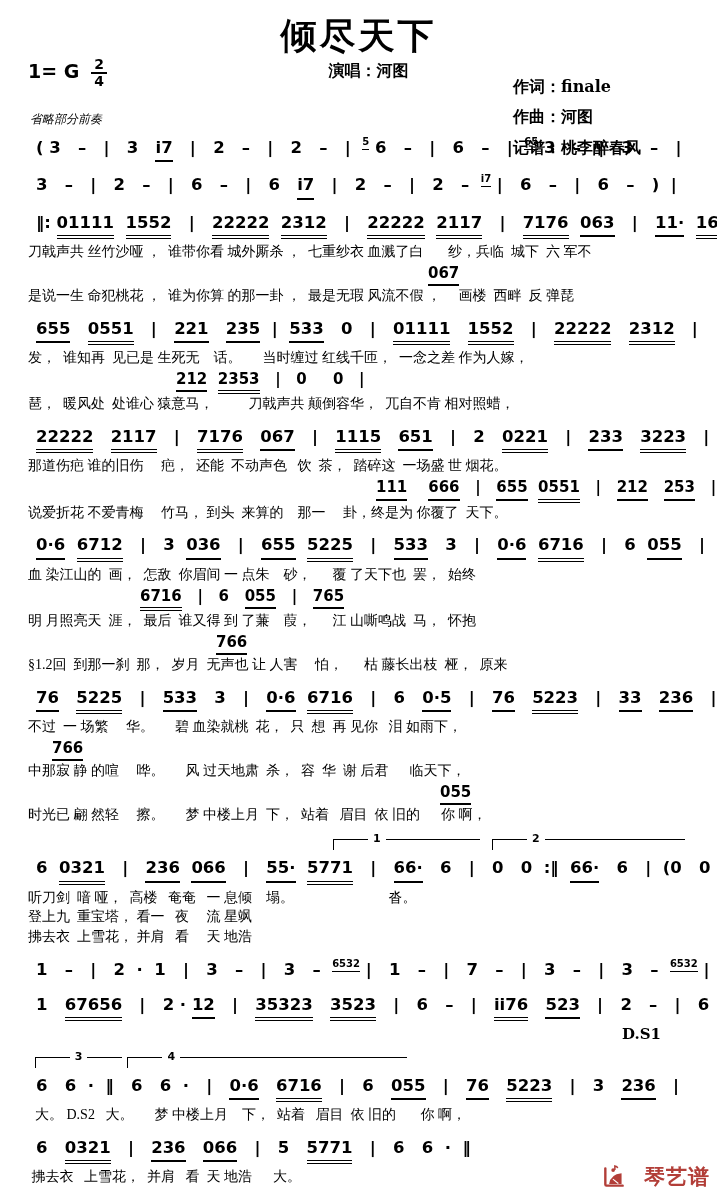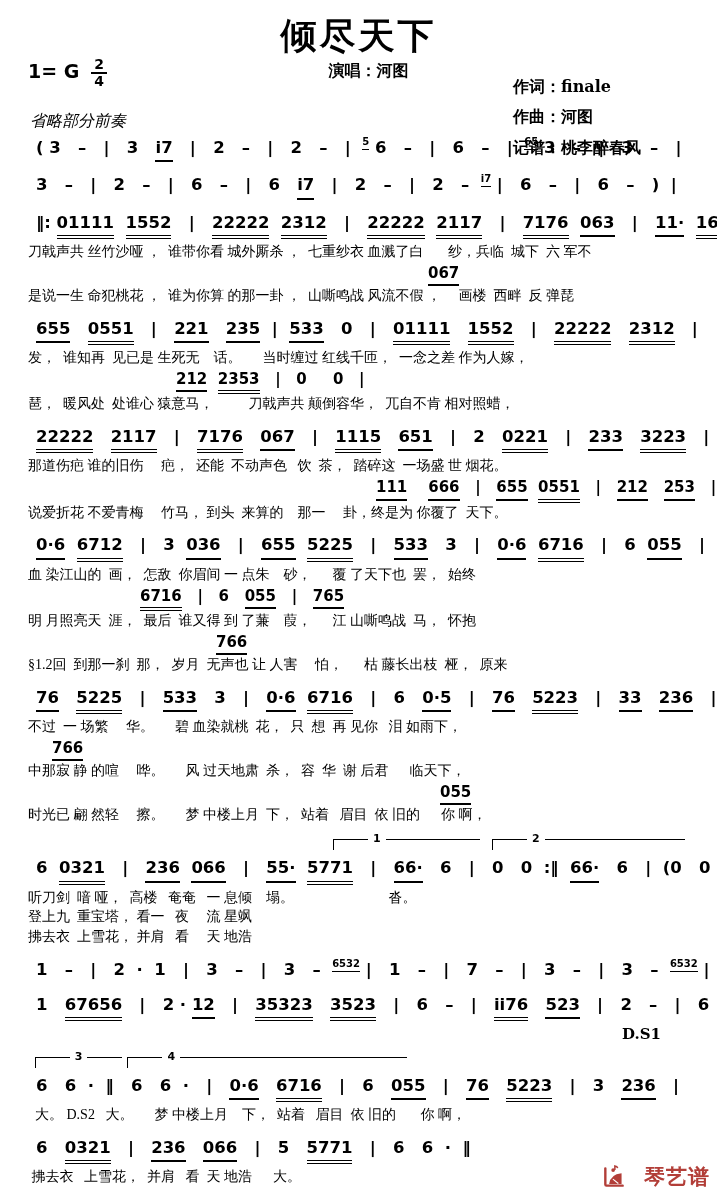--- a/index.html
+++ b/index.html
@@ -11,21 +11,21 @@
           font-family:"DejaVu Serif",serif;font-weight:bold;font-size:16px;margin-left:20px;}
   .credits{position:absolute;top:72px;left:513px;font-family:"DejaVu Serif",serif;
            font-weight:bold;font-size:16px;line-height:1.9;}
   .keysig{position:absolute;top:57px;left:28px;font-family:"DejaVu Sans",sans-serif;
           font-weight:bold;font-size:19px;}
   .frac{display:inline-block;vertical-align:middle;margin-left:12px;text-align:center;
         font-size:14px;line-height:1.05;}
   .frac b{display:block;padding:0 3px;}
   .frac .den{border-top:2px solid #000;}
   .intro-note{position:absolute;top:111px;left:30px;font-family:Liberation Serif, serif;
-              font-style:italic;font-size:16px;}
+              font-style:italic;font-size:12px;}
   .score{position:absolute;top:130px;left:28px;width:663px;}
   .system{margin-bottom:12px;}
   .row{white-space:pre;}
   .notes,.subnotes{font-family:"DejaVu Sans",sans-serif;font-weight:bold;font-size:16.5px;
                    line-height:1.35;margin:7px 8px 4px;}
   .subnotes{margin:0 0 1px;font-size:15px;}
   .lyrics{font-size:14px;line-height:1.35;margin:1px 0;font-family:Liberation Serif, serif;}
   .tok{display:inline-block;}
   .u1{border-bottom:2px solid #000;padding-bottom:1px;}
   .u2{border-bottom:4px double #000;padding-bottom:1px;}
@@ -64,21 +64,21 @@
     <div class="system">
       <div class="row notes"><span class="tok sym">(</span> <span class="tok">3</span>   <span class="tok sym">–</span>   <span class="tok sym">|</span>   <span class="tok">3</span>   <span class="tok u1">i7</span>   <span class="tok sym">|</span>   <span class="tok">2</span>   <span class="tok sym">–</span>   <span class="tok sym">|</span>   <span class="tok">2</span>   <span class="tok sym">–</span>   <span class="tok sym">|</span>  <span class="tok grace">5</span> <span class="tok">6</span>   <span class="tok sym">–</span>   <span class="tok sym">|</span>   <span class="tok">6</span>   <span class="tok sym">–</span>   <span class="tok sym">|</span>  <span class="tok grace">65</span> <span class="tok">3</span>   <span class="tok sym">–</span>   <span class="tok sym">|</span>   <span class="tok">3</span>   <span class="tok sym">–</span>   <span class="tok sym">|</span></div>
     </div>
     <div class="system">
       <div class="row notes"><span class="tok">3</span>   <span class="tok sym">–</span>   <span class="tok sym">|</span>   <span class="tok">2</span>   <span class="tok sym">–</span>   <span class="tok sym">|</span>   <span class="tok">6</span>   <span class="tok sym">–</span>   <span class="tok sym">|</span>   <span class="tok">6</span>   <span class="tok u1">i7</span>   <span class="tok sym">|</span>   <span class="tok">2</span>   <span class="tok sym">–</span>   <span class="tok sym">|</span>   <span class="tok">2</span>   <span class="tok sym">–</span>  <span class="tok grace">i7</span> <span class="tok sym">|</span>   <span class="tok">6</span>   <span class="tok sym">–</span>   <span class="tok sym">|</span>   <span class="tok">6</span>   <span class="tok sym">–</span>   <span class="tok sym">)</span>  <span class="tok sym">|</span></div>
     </div>
     <div class="system">
       <div class="row notes"><span class="tok sym">‖:</span> <span class="tok u2">01111</span>  <span class="tok u2">1552</span>   <span class="tok sym">|</span>   <span class="tok u2">22222</span>  <span class="tok u2">2312</span>   <span class="tok sym">|</span>   <span class="tok u2">22222</span>  <span class="tok u2">2117</span>   <span class="tok sym">|</span>   <span class="tok u2">7176</span>  <span class="tok u1">063</span>   <span class="tok sym">|</span>   <span class="tok u1">11·</span>  <span class="tok u2">1666</span>   </div>
       <div class="row lyrics">刀戟声共 丝竹沙哑 ，  谁带你看 城外厮杀 ，  七重纱衣 血溅了白       纱，兵临  城下  六 军不</div>
       <div class="row subnotes" style="padding-left: 400px;"><span class="tok u1">067</span></div>
-      <div class="row lyrics">是说一生 命犯桃花 ，  谁为你算 的那一卦 ，  山嘶鸣战 风流不假 ，     画楼  西畔  反 弹琵</div>
+      <div class="row lyrics">是说一生 命犯桃花 ，  谁为你算 的那一卦 ，  最是无瑕 风流不假 ，     画楼  西畔  反 弹琵</div>
     </div>
     <div class="system">
       <div class="row notes"><span class="tok u1">655</span>   <span class="tok u2">0551</span>   <span class="tok sym">|</span>   <span class="tok u1">221</span>   <span class="tok u1">235</span>  <span class="tok sym">|</span>  <span class="tok u1">533</span>   <span class="tok">0</span>   <span class="tok sym">|</span>   <span class="tok u2">01111</span>   <span class="tok u2">1552</span>   <span class="tok sym">|</span>   <span class="tok u2">22222</span>   <span class="tok u2">2312</span>   <span class="tok sym">|</span></div>
       <div class="row lyrics">发，  谁知再  见已是 生死无    话。      当时缠过 红线千匝，  一念之差 作为人嫁，</div>
       <div class="row subnotes" style="padding-left: 148px;"><span class="tok u1">212</span>  <span class="tok u2">2353</span>   <span class="tok sym">|</span>   <span class="tok">0</span>     <span class="tok">0</span>   <span class="tok sym">|</span></div>
       <div class="row lyrics">琶，  暖风处  处谁心 猿意马，          刀戟声共 颠倒容华，  兀自不肯 相对照蜡，</div>
     </div>
     <div class="system">
       <div class="row notes"><span class="tok u2">22222</span>   <span class="tok u2">2117</span>   <span class="tok sym">|</span>   <span class="tok u2">7176</span>   <span class="tok u1">067</span>   <span class="tok sym">|</span>   <span class="tok u2">1115</span>   <span class="tok u1">651</span>   <span class="tok sym">|</span>   <span class="tok">2</span>   <span class="tok u2">0221</span>   <span class="tok sym">|</span>   <span class="tok u1">233</span>   <span class="tok u2">3223</span>   <span class="tok sym">|</span></div>
       <div class="row lyrics">那道伤疤 谁的旧伤     疤，  还能  不动声色   饮  茶，  踏碎这  一场盛 世 烟花。</div>

